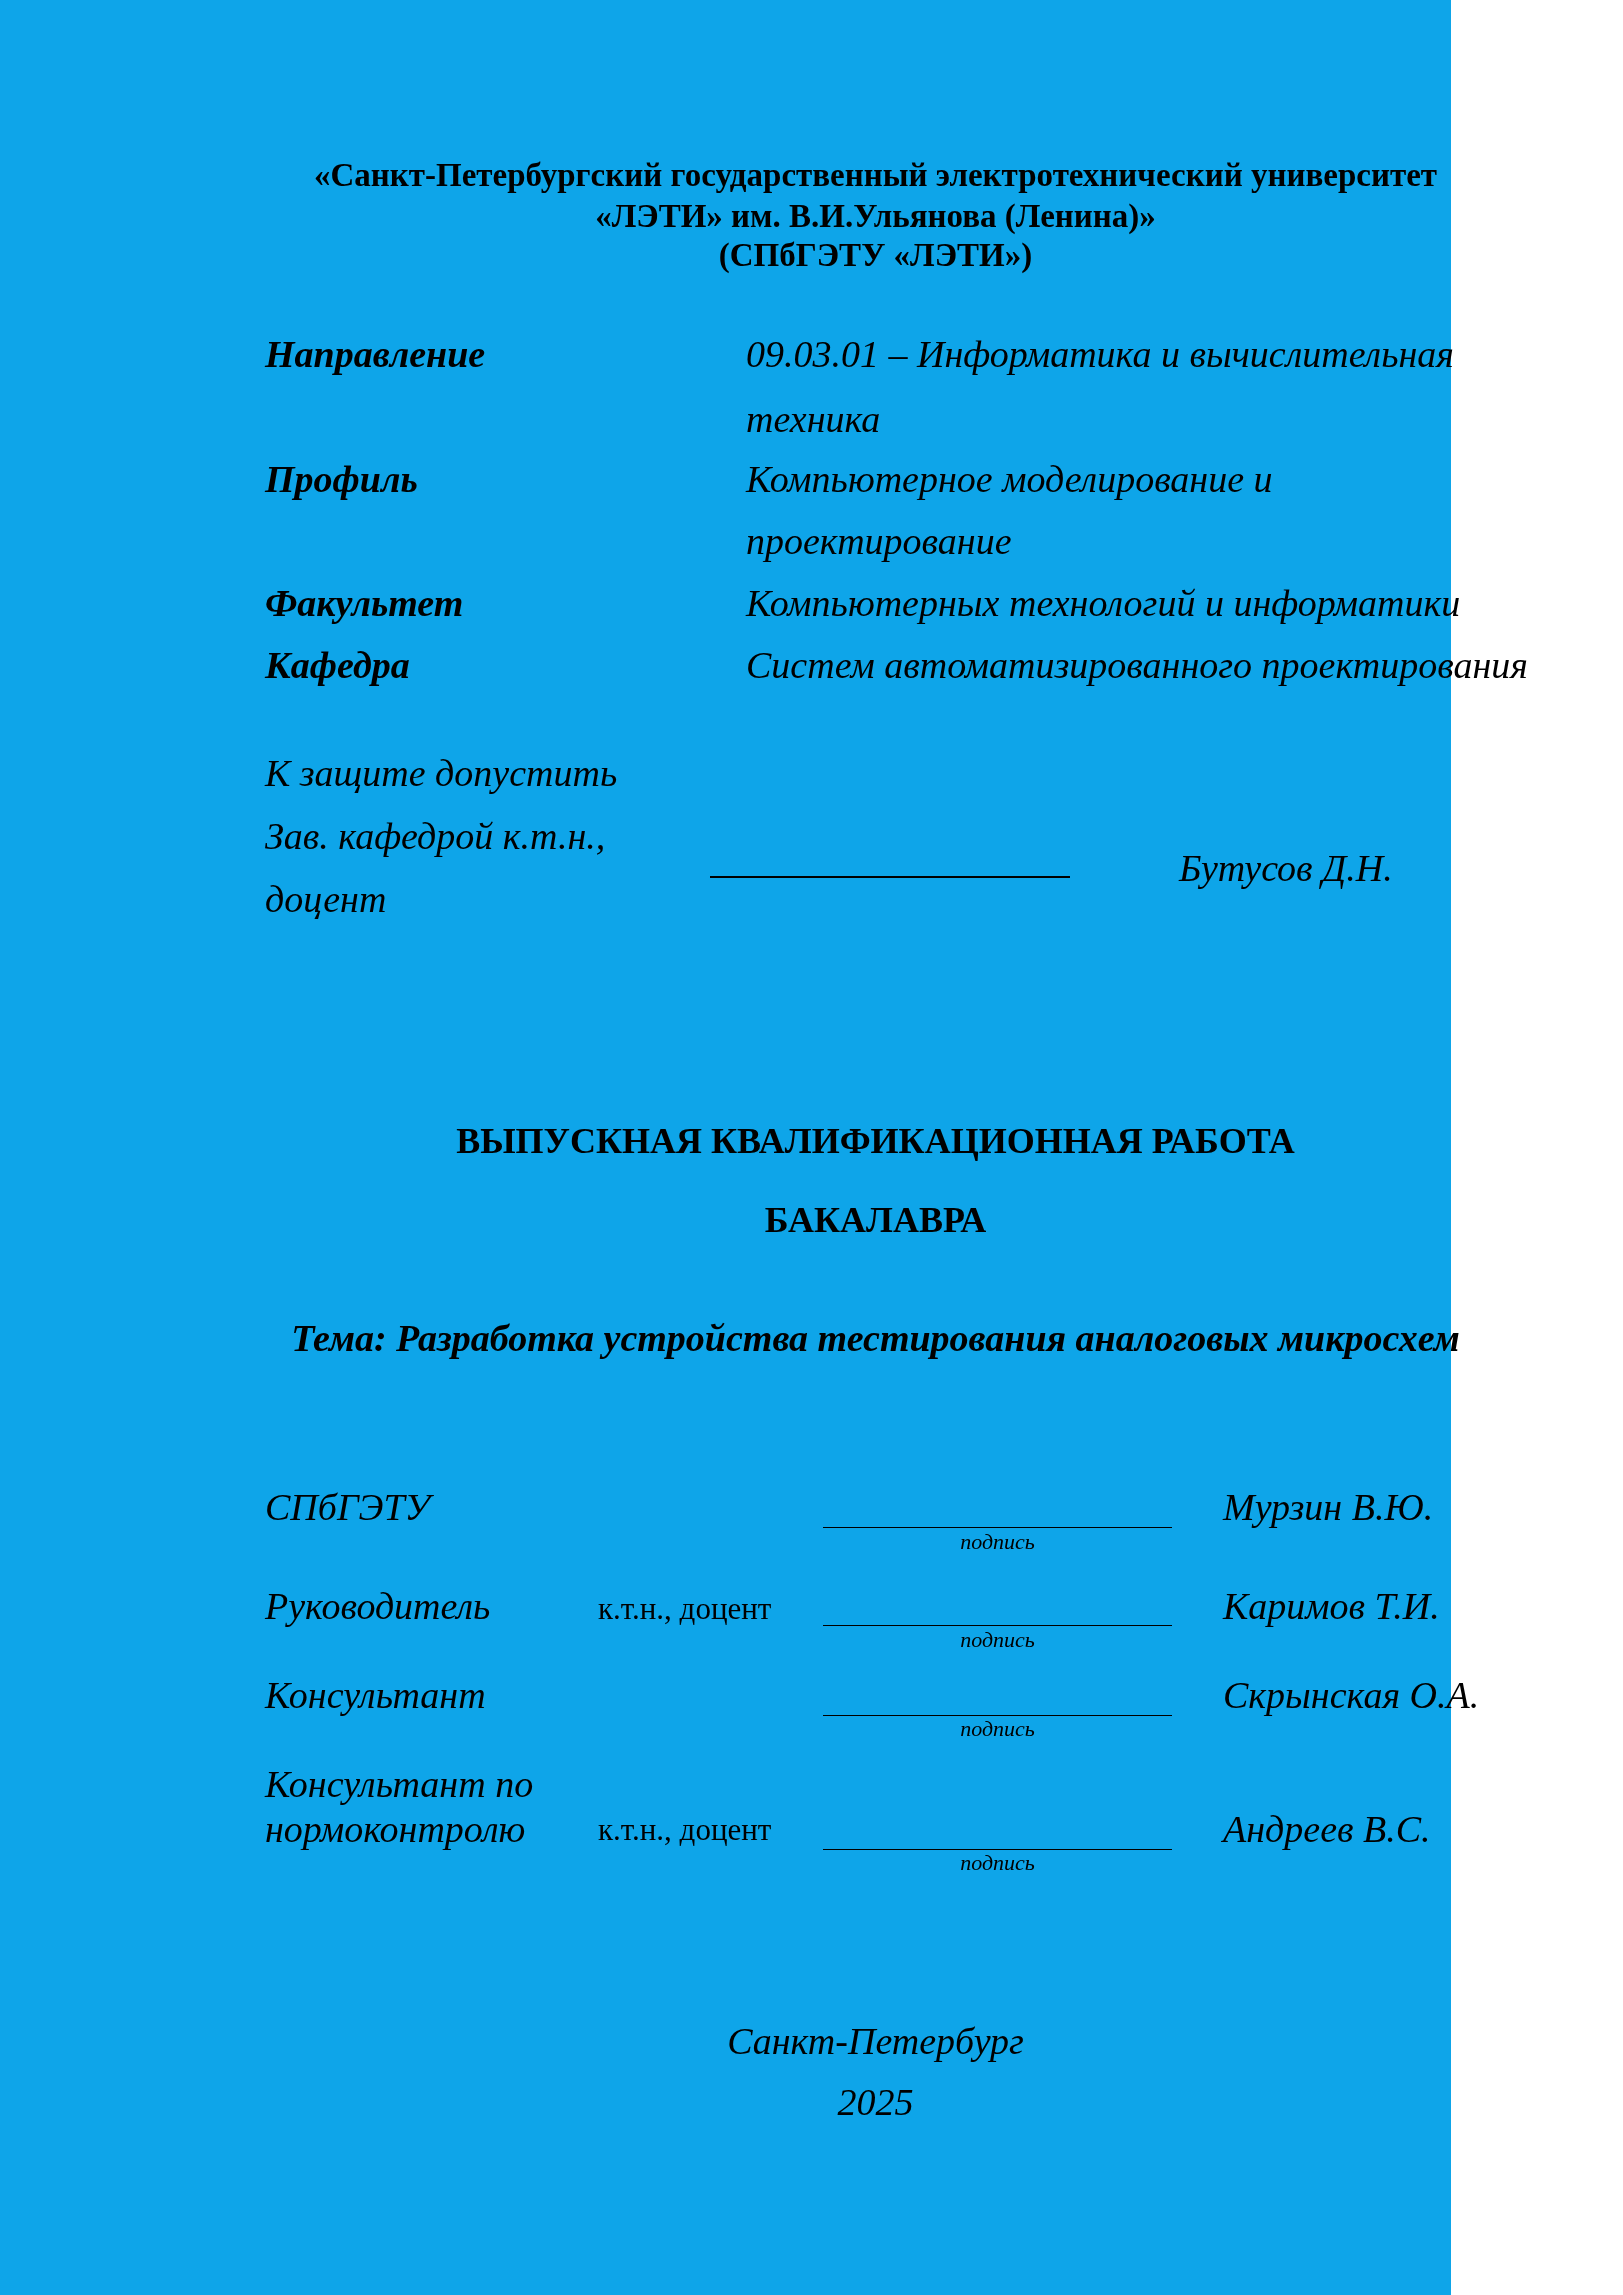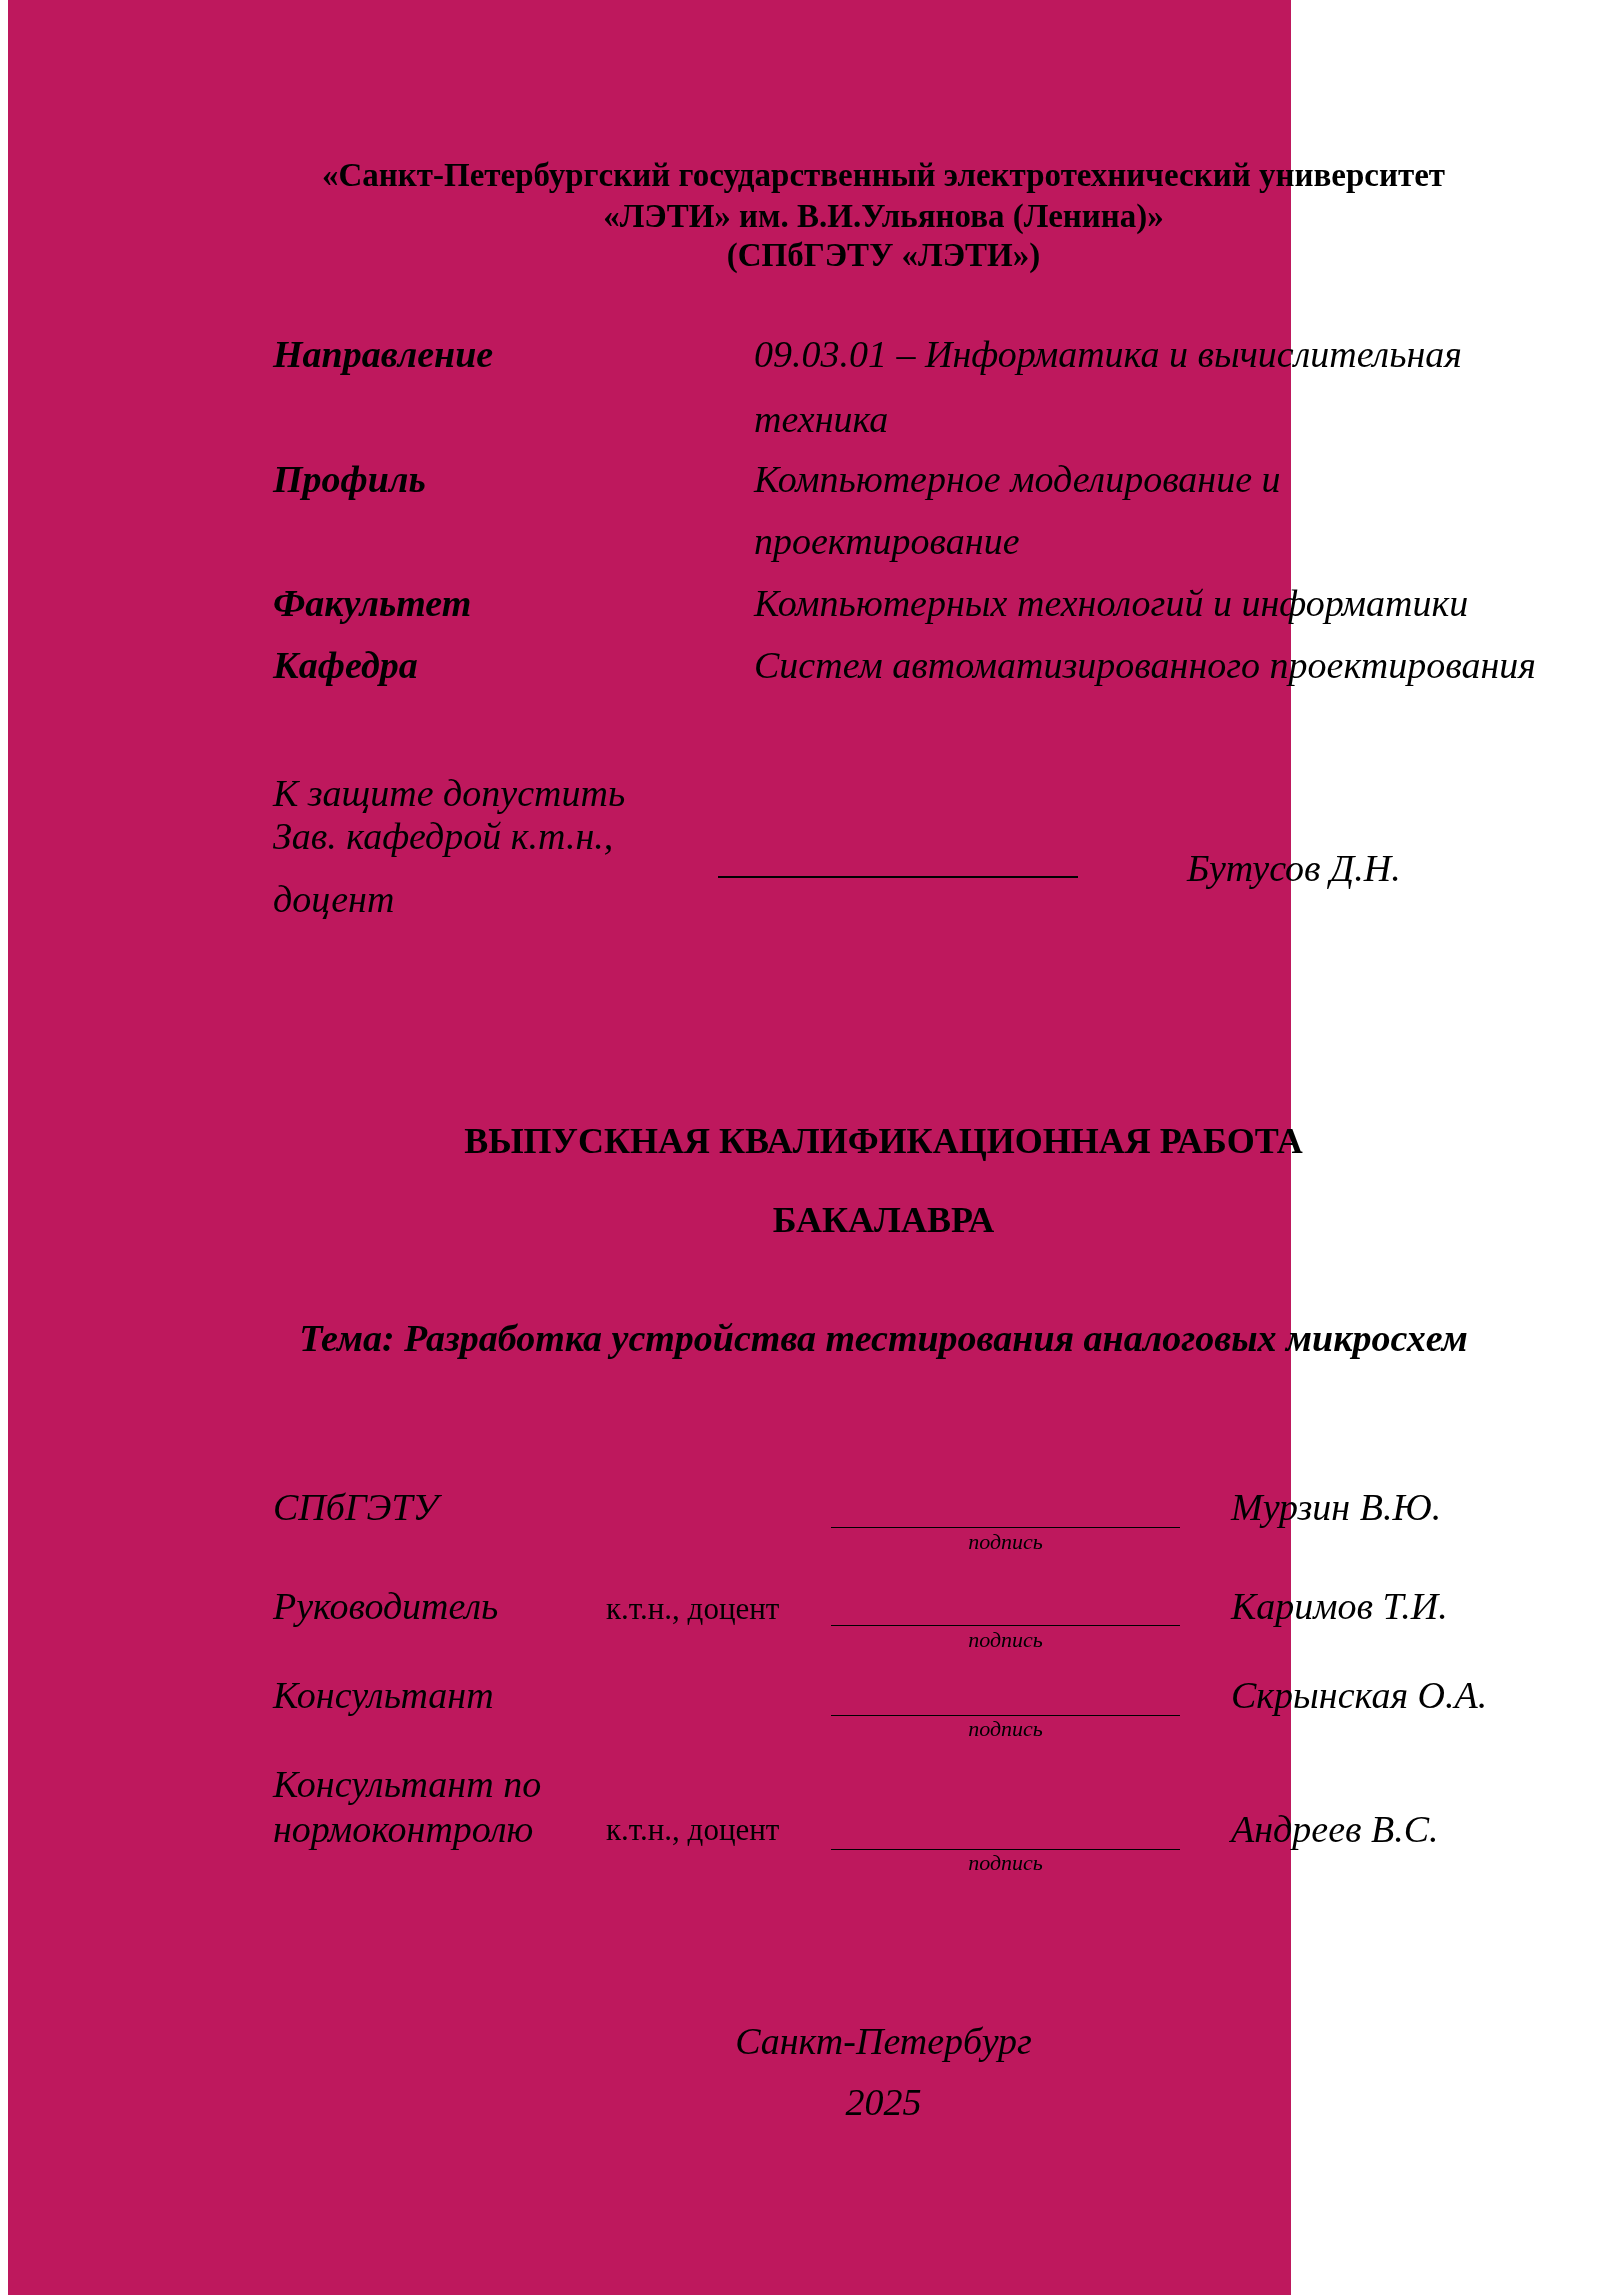--- a/index.html
+++ b/index.html
@@ -1,24 +1,24 @@
 <!DOCTYPE html>
 <html style="font-size:12.6px"><head>
 <meta charset="utf-8">
 <style>
   html, body { margin: 0; padding: 0; background: #ffffff; }
   body { width: 1623px; height: 2295px; position: relative; overflow: hidden;
          font-family: "Liberation Serif", "DejaVu Serif", serif; color: #000000; }
-  .page { position: absolute; left: 8px; top: 0; width: 1283px; height: 2295px; background: #be185d; }
+  .page { position: absolute; left: 0; top: 0; width: 1451px; height: 2295px; background: #0ea5e9; }
   .t { position: absolute; white-space: nowrap; line-height: 1; margin: 0; }
   .center { left: 265px; width: 1221px; text-align: center; }
   .hdr { font-size: 33px; font-weight: bold; }
   .body { font-size: 38px; font-style: italic; }
   .bold { font-weight: bold; }
-  .ital { font-style: italic; margin-top: 20px; }
+  .ital { font-style: italic; }
   .title { font-size: 36px; font-weight: bold; }
   .small { font-size: 31px; }
   .sig-caption { font-size: 22px; font-style: italic; left: 823px; width: 349px; text-align: center; }
   .sig-line { position: absolute; left: 823px; width: 349px; height: 0; border-top: 1.6px solid #000; }
   .under-line { position: absolute; left: 710px; width: 360px; height: 0; border-top: 2.4px solid #000; }
   .lcol { left: 265px; }
   .rcol { left: 714px; margin-left: 32px; }
   .quals { left: 598px; }
   .names { left: 1223px; }
 </style>

